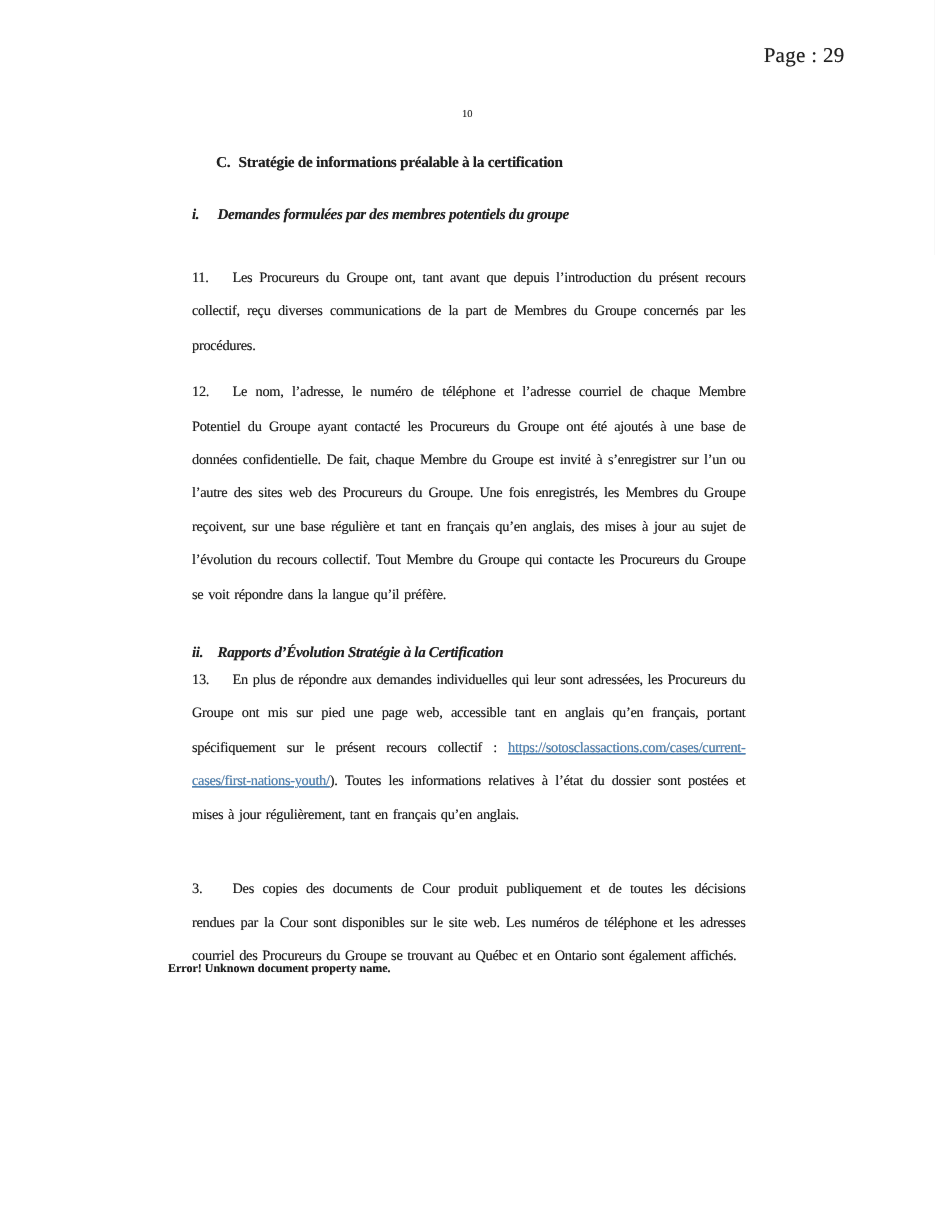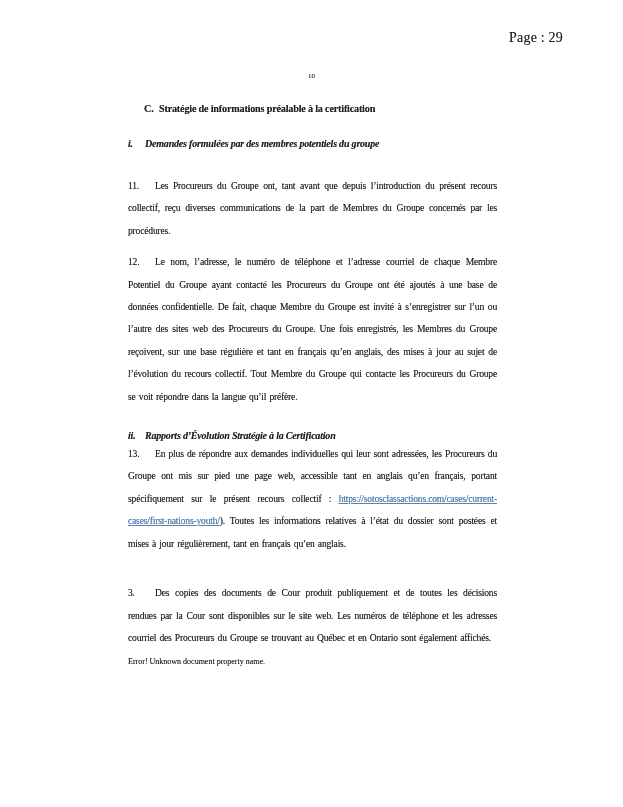--- a/index.html
+++ b/index.html
@@ -82,25 +82,24 @@
   .p14 { margin-bottom: 0; }
   .weblink {
     color: #4e86bb;
     text-decoration: underline;
     text-decoration-color: #4e86bb;
     cursor: pointer;
   }
   .footer-error {
     position: absolute;
     top: 641px;
-    left: 128px;
-    font-weight: normal;
+    left: 112px;
+    font-weight: bold;
     font-size: 8px;
     color: #1d1d1d;
-    margin-top: 16px;
   }
 </style>
 </head>
 <body>
 
 <div class="page">
 
   <div class="page-label">Page : 29</div>
 
   <div class="doc-number">10</div>

